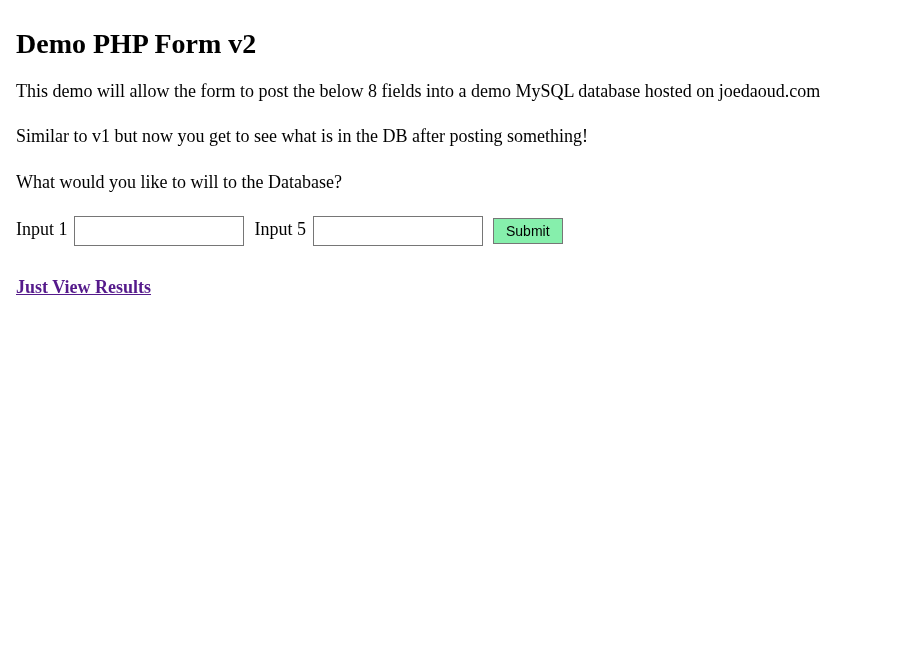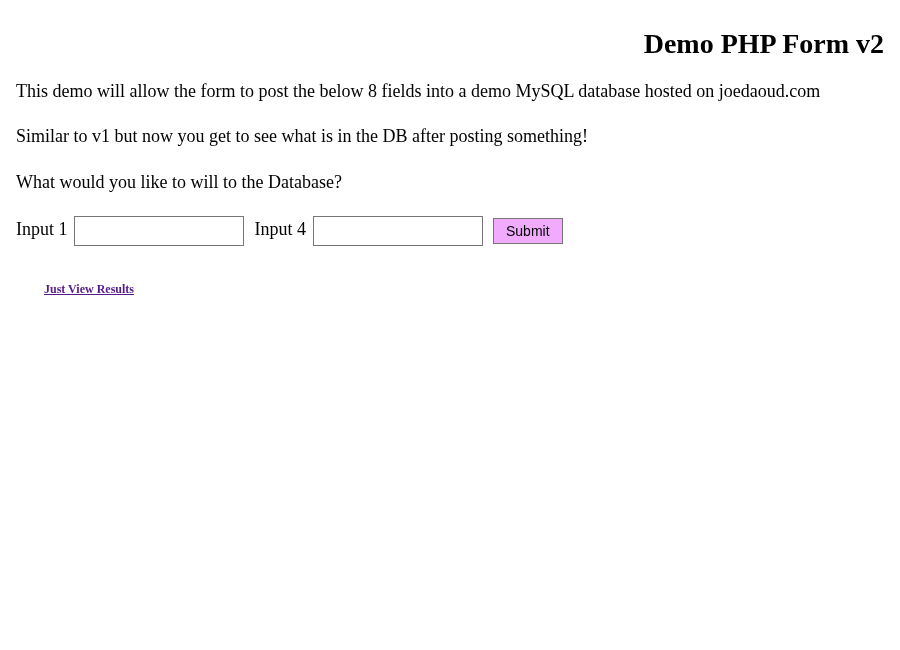--- a/index.html
+++ b/index.html
@@ -6,21 +6,20 @@
       font-family: "Times New Roman", Times, serif;
       margin: 16px;
       background: #ffffff;
       color: #000000;
       font-size: 18px;
     }
     h1 {
       font-size: 28px;
       font-weight: bold;
       margin: 12px 0 20px 0;
-      text-align: right;
     }
     p {
       margin: 0 0 22px 0;
       line-height: 1.3;
     }
     .form-row {
       margin: 0 0 30px 0;
     }
     label {
       font-size: 18px;
@@ -31,50 +30,49 @@
       width: 160px;
       height: 24px;
       border: 1px solid #767676;
       font-size: 14px;
       padding: 2px 4px;
       margin-right: 6px;
       vertical-align: middle;
       box-sizing: content-box;
     }
     button.submit-btn {
-      background: #f0abfc;
+      background: #86efac;
       border: 1px solid #767676;
       padding: 4px 12px;
       font-size: 14px;
       font-family: Arial, sans-serif;
       cursor: pointer;
       vertical-align: middle;
     }
     a.results-link {
       color: #551a8b;
       font-weight: bold;
       text-decoration: underline;
-      font-size: 12px;
-      margin-left: 28px;
+      font-size: 18px;
     }
   </style>
 </head>
 <body>
 
 <h1>Demo PHP Form v2</h1>
 
 <p>This demo will allow the form to post the below 8 fields into a demo MySQL database hosted on joedaoud.com</p>
 
 <p>Similar to v1 but now you get to see what is in the DB after posting something!</p>
 
 <p>What would you like to will to the Database?</p>
 
 <div class="form-row">
   <label>Input 1</label>
   <input type="text" value="" style="">
-  <label>Input 4</label>
+  <label>Input 5</label>
   <input type="text" value="" style="">
   <button class="submit-btn">Submit</button>
 </div>
 
 <p>
   <a href="#" class="results-link">Just View Results</a>
 </p>
 
 </body></html>

